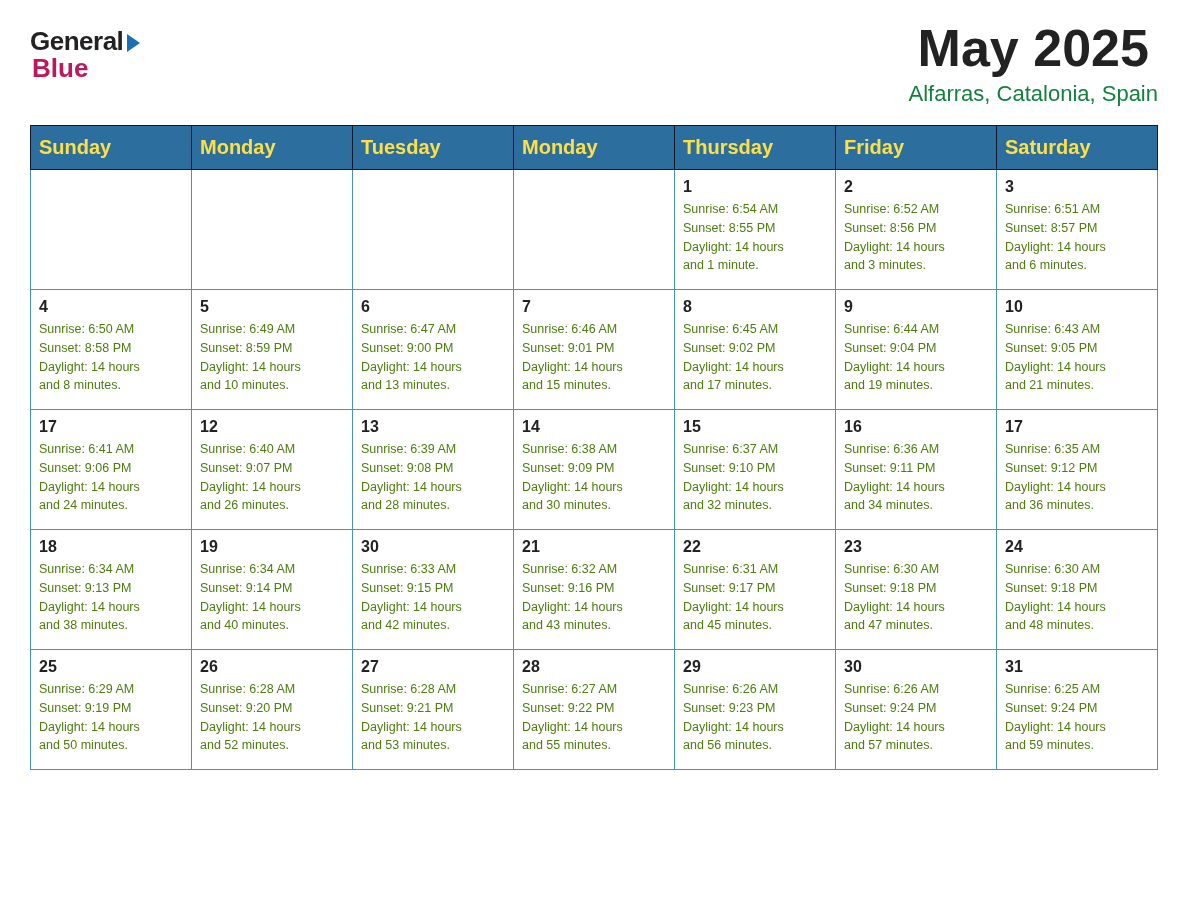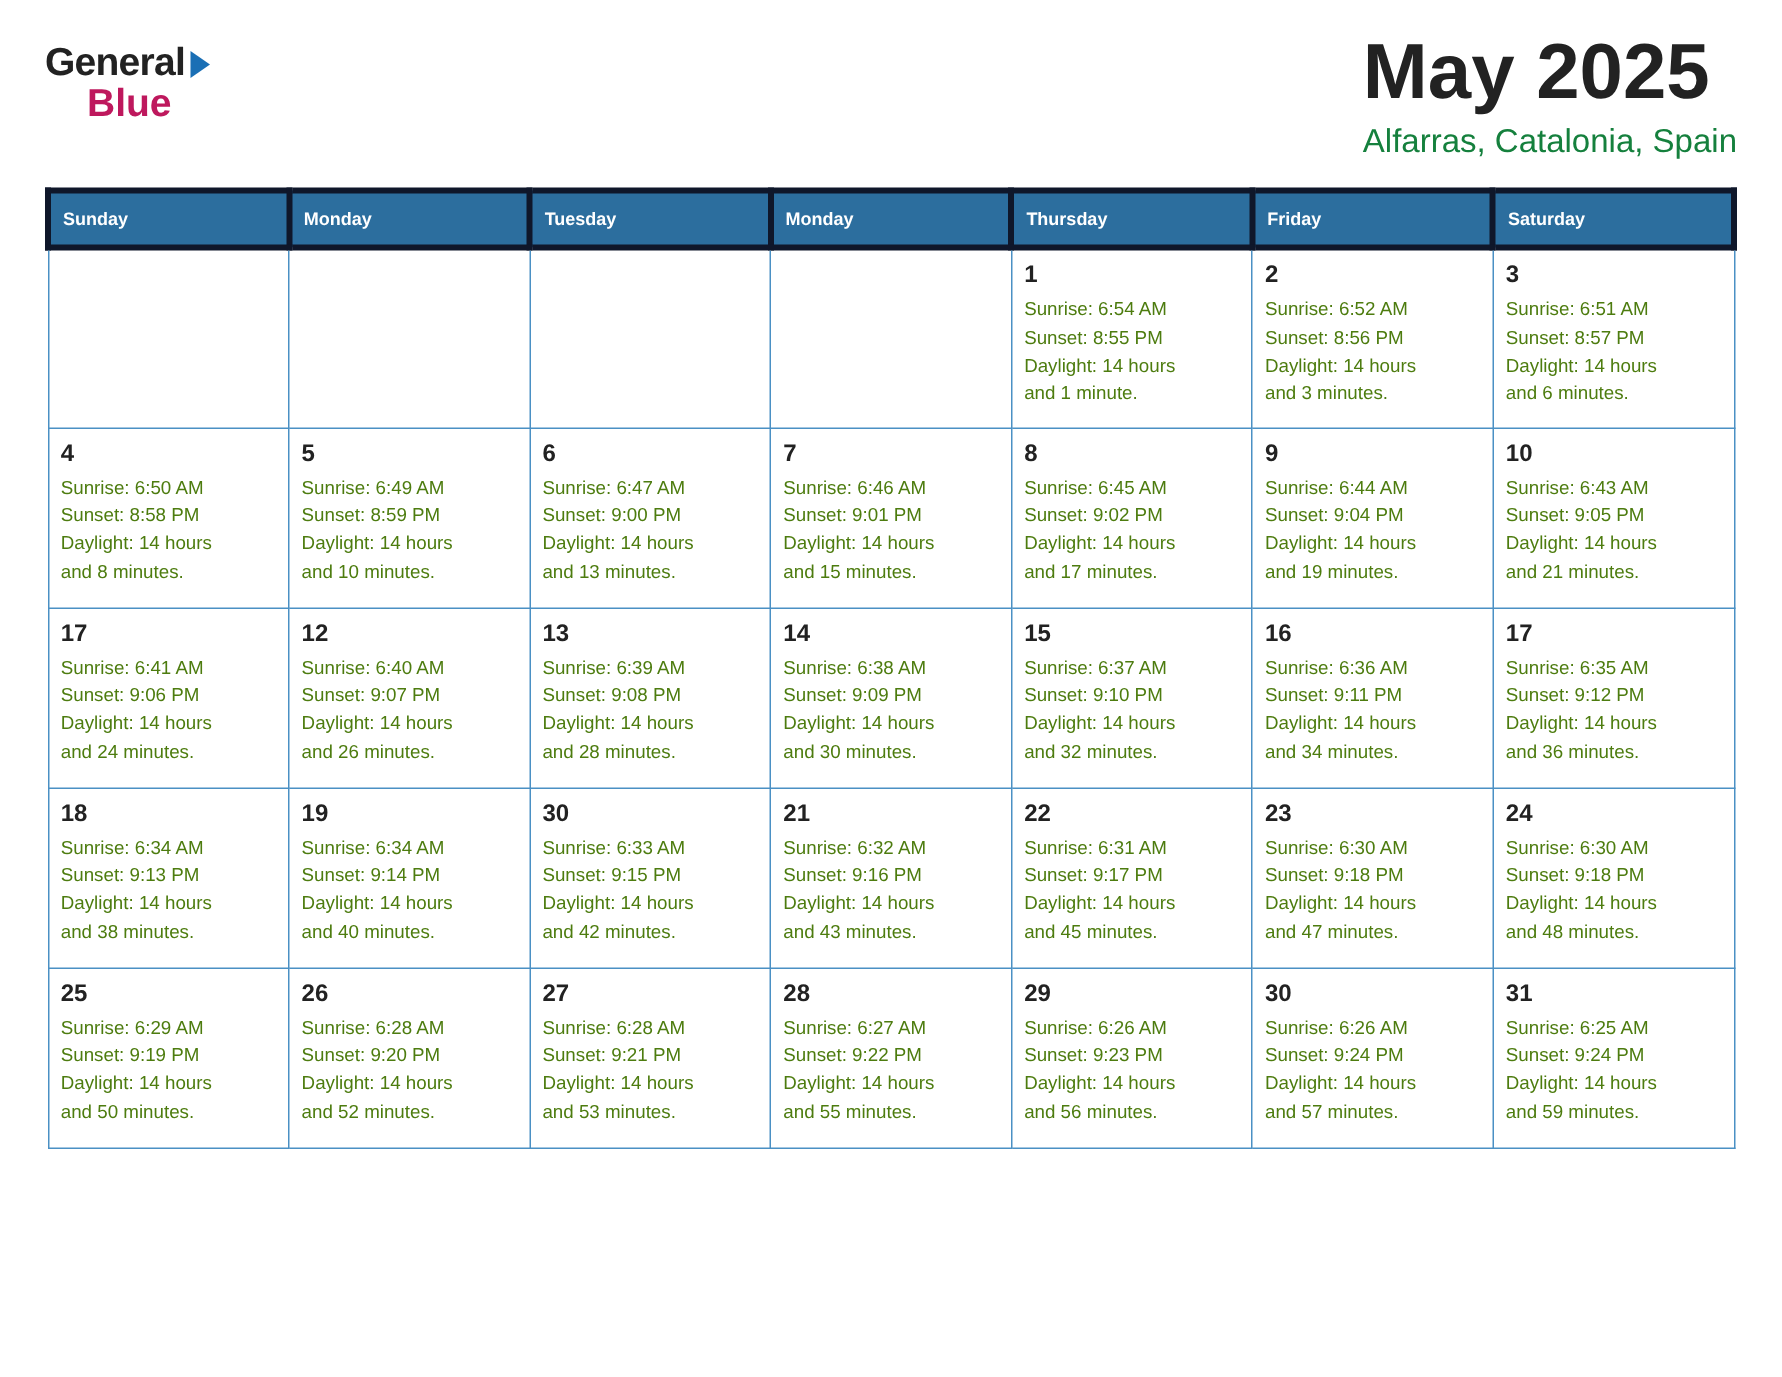--- a/index.html
+++ b/index.html
@@ -13,21 +13,21 @@
     }
     .header {
       display: flex;
       justify-content: space-between;
       align-items: flex-start;
       margin-bottom: 18px;
     }
     .logo {
       display: flex;
       flex-direction: column;
-      align-items: center;
+      align-items: flex-start;
       margin-top: 6px;
     }
     .logo-top {
       display: flex;
       align-items: center;
     }
     .logo-general {
       font-size: 26px;
       font-weight: bold;
       color: #222;
@@ -43,46 +43,46 @@
       margin-top: 2px;
     }
     .logo-blue {
       font-size: 26px;
       font-weight: bold;
       color: #be185d;
       margin-top: -4px;
       margin-left: 2px;
     }
     .title-block {
-      text-align: left;
+      text-align: center;
     }
     .month-year {
       font-size: 52px;
       font-weight: bold;
       color: #222;
       line-height: 1.1;
     }
     .location {
       font-size: 22px;
       color: #15803d;
       margin-top: 4px;
     }
     .calendar {
       width: 100%;
       border-collapse: collapse;
       border: 1px solid #4a90c4;
     }
     .calendar th {
       background-color: #2c6e9e;
-      color: #ffffff;
-      font-size: 12px;
+      color: #fde047;
+      font-size: 20px;
       font-weight: bold;
       padding: 10px 8px;
       text-align: left;
-      border: 4px solid #0f172a;
+      border: 1px solid #0f172a;
     }
     .calendar td {
       vertical-align: top;
       border: 1px solid #4a90c4;
       padding: 8px 8px 10px 8px;
       width: calc(100% / 7);
       min-height: 110px;
       height: 120px;
     }
     .day-number {

